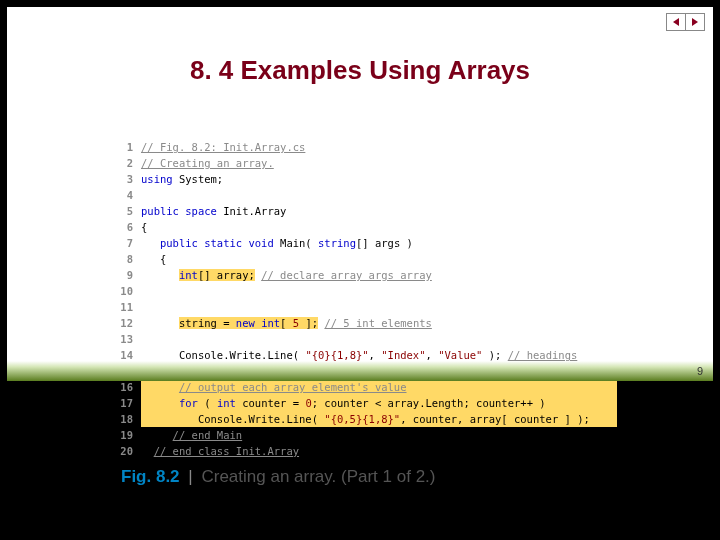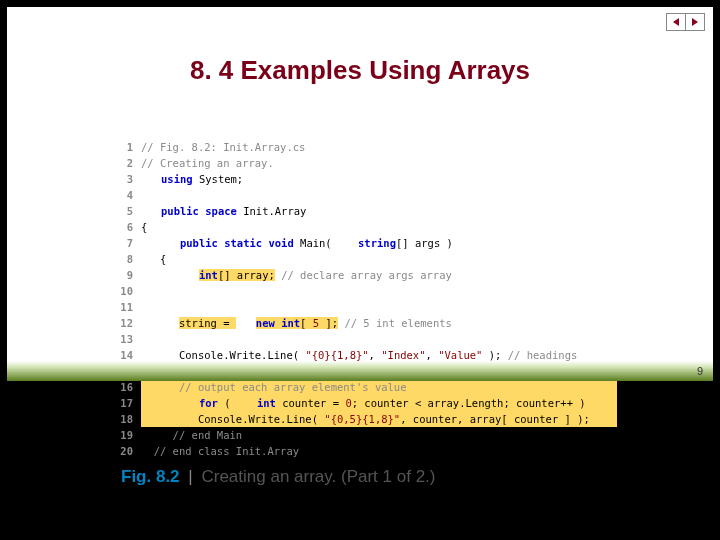--- a/index.html
+++ b/index.html
@@ -64,22 +64,22 @@
   .ln {
     width: 24px;
     text-align: right;
     color: #8a8a8a;
     font-weight: bold;
     padding-right: 8px;
     flex-shrink: 0;
   }
   .cl { flex: 1; }
   .hl-yellow { background: #ffd966; }
-  .c-comment { color: #8a8a8a; }
-  .c-kw { color: #0000cc; font-weight: bold; margin-left: 20px; }
+  .c-comment { color: #8a8a8a; text-decoration: underline; }
+  .c-kw { color: #0000cc; font-weight: normal; }
   .c-str { color: #8a0000; }
   .c-num { color: #8a0000; }
   .fig-caption {
     position: absolute;
     top: 460px;
     left: 114px;
     font-size: 17px;
     color: #555;
   }
   .fig-label { color: #0084c4; font-weight: bold; }

